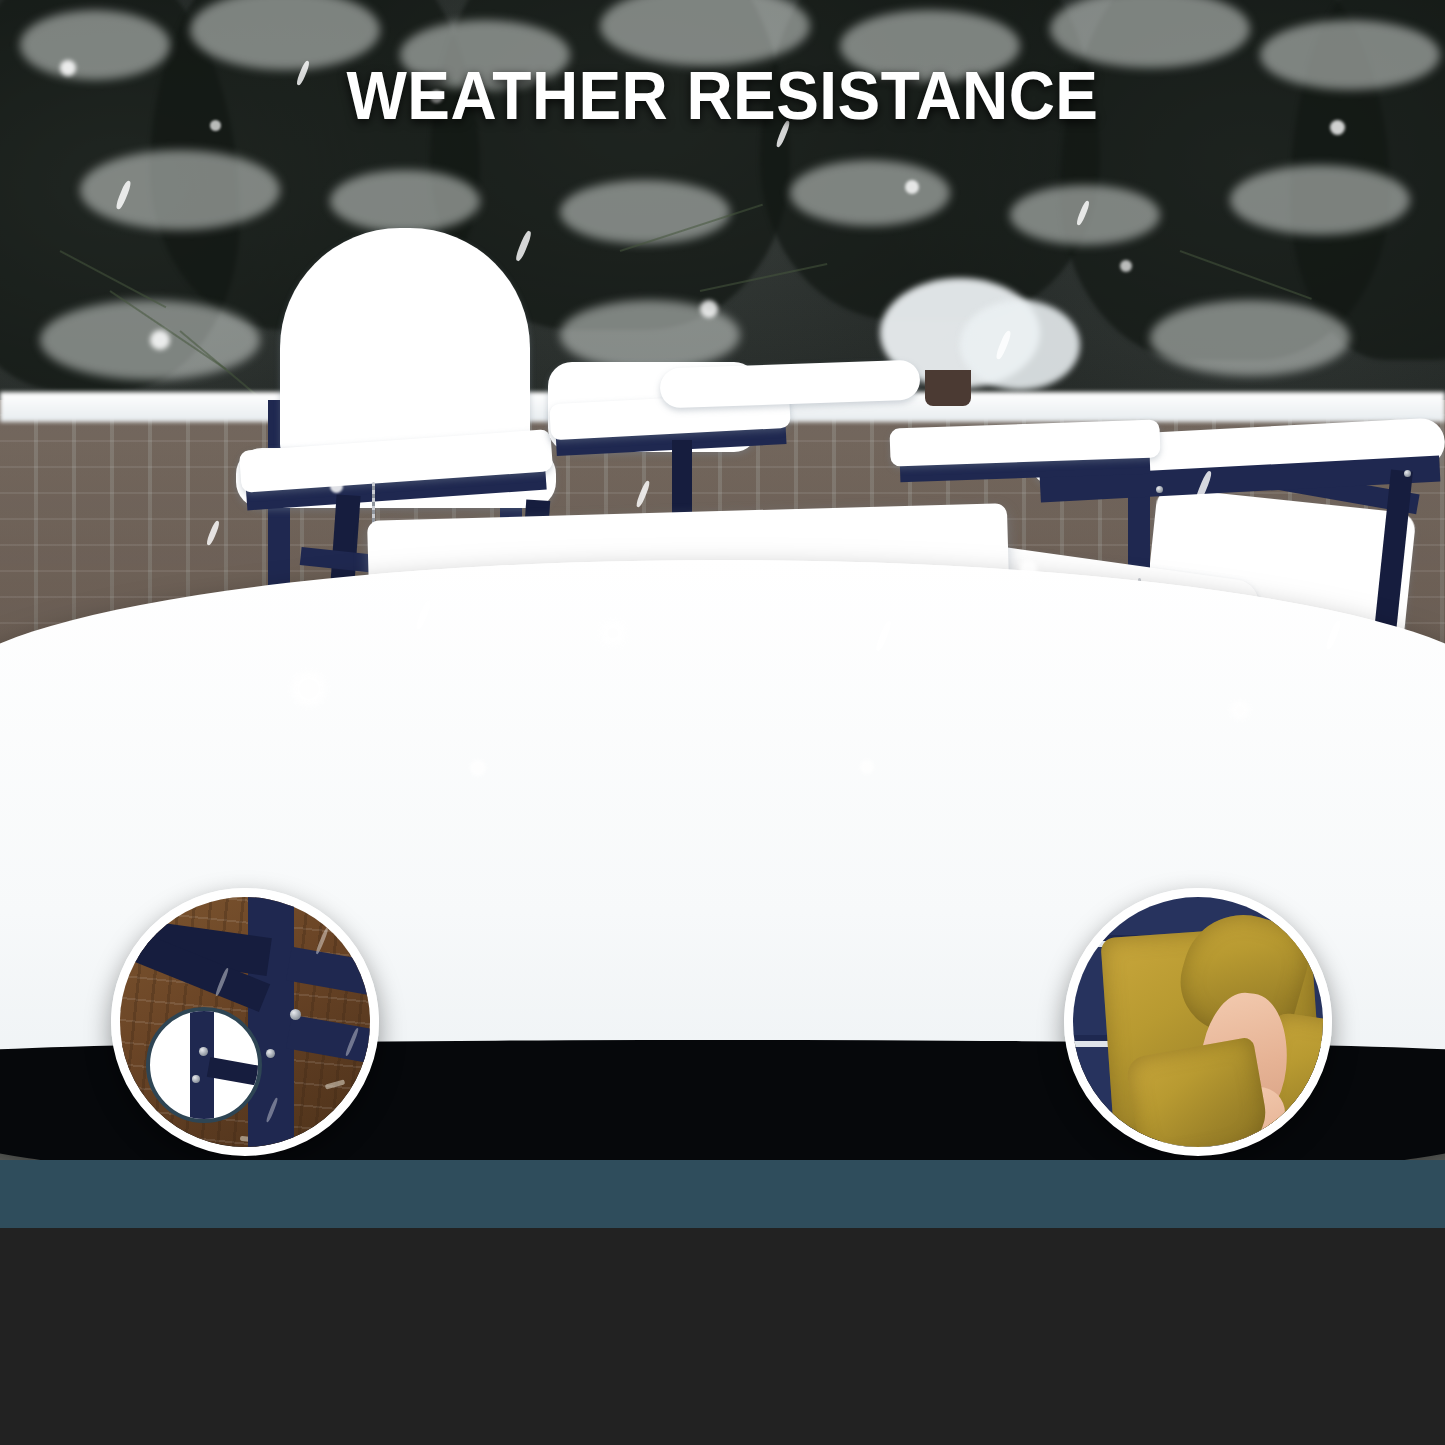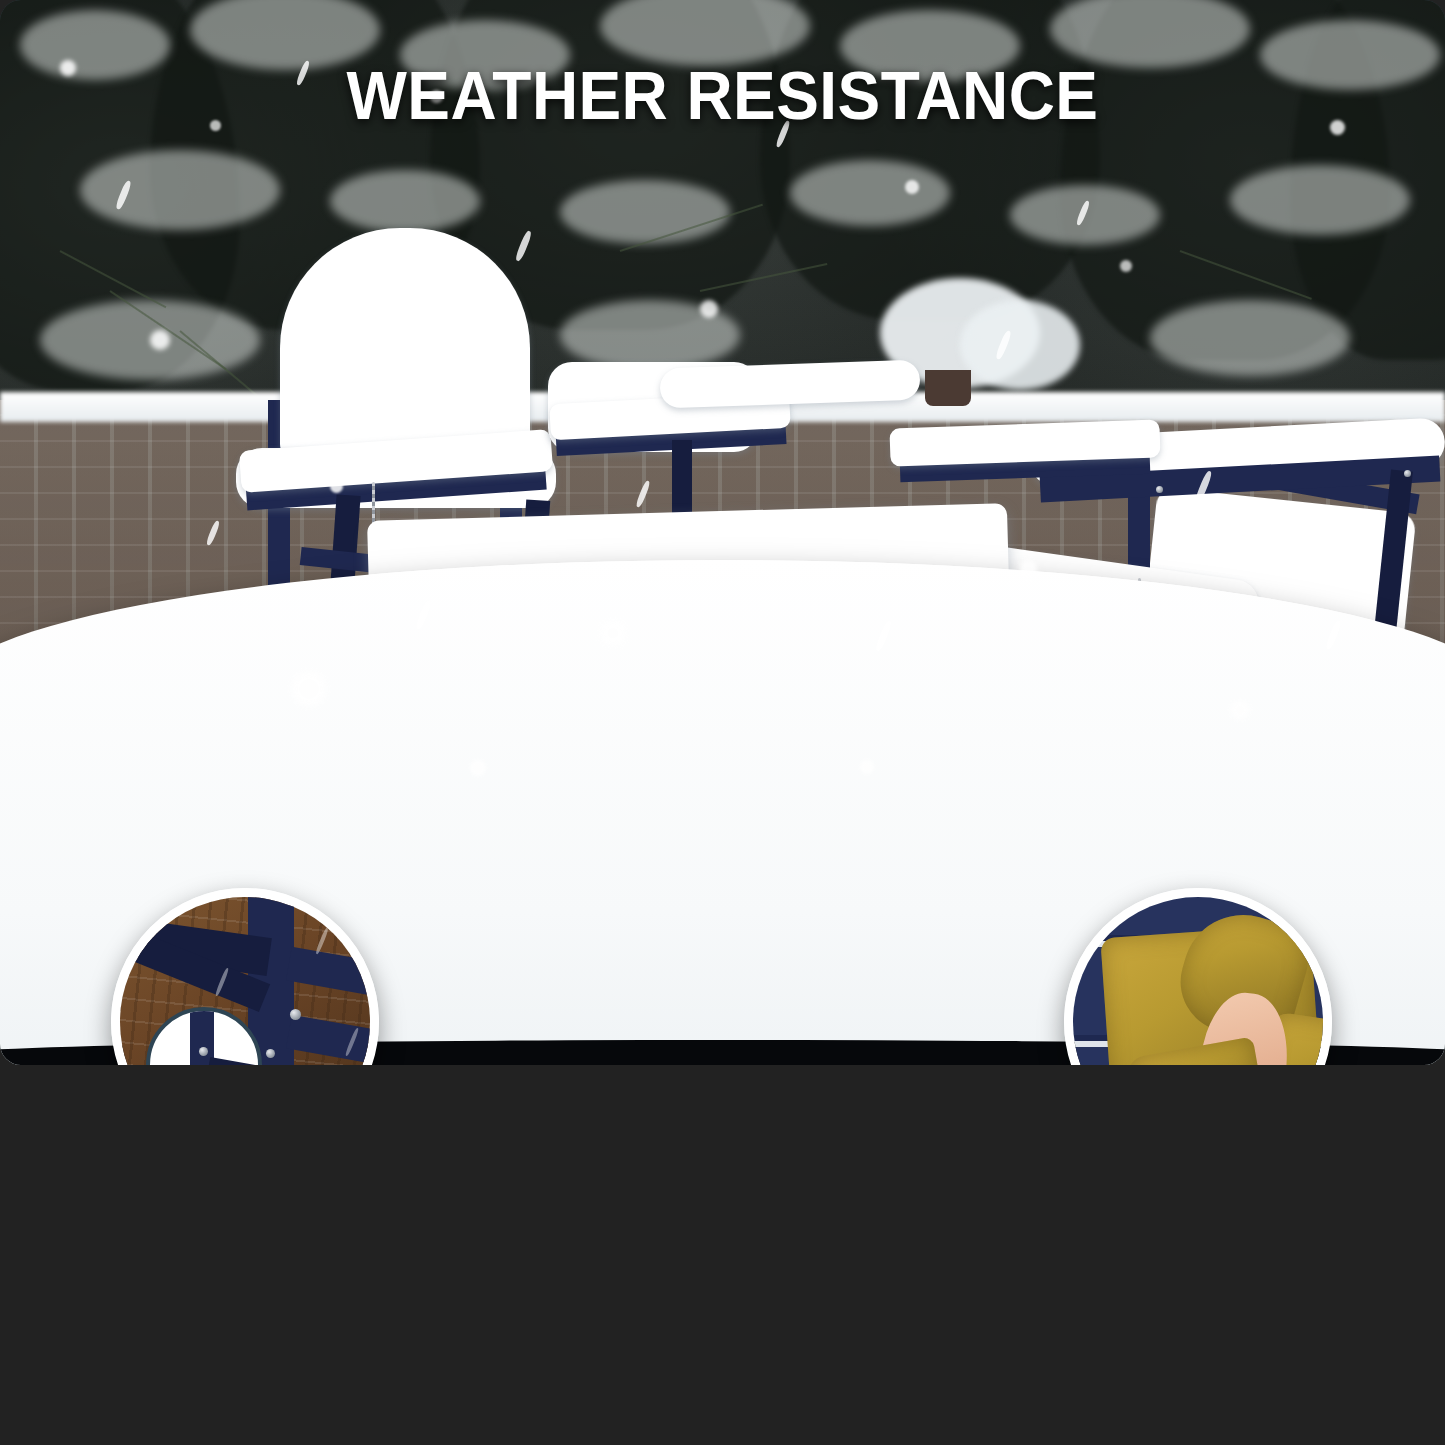--- a/index.html
+++ b/index.html
@@ -1,21 +1,20 @@
 <!DOCTYPE html>
 <html><head>
 <meta charset="utf-8">
 <style>
   * { margin:0; padding:0; box-sizing:border-box; }
   html,body { background:#222; }
   .stage {
-    position:relative; width:1445px; height:1065px; overflow:hidden;
+    position:relative; width:1445px; height:1228px; overflow:hidden;
     font-family:"Liberation Sans", sans-serif;
     background:#2f4d5c;
-    border-radius:21px;
   }
 
   
   .hero {
     position:absolute; left:0; top:0; width:1445px; height:1160px;
     overflow:hidden;
     background:
       radial-gradient(ellipse 500px 360px at 120px 180px, rgba(150,160,150,.30), transparent 70%),
       radial-gradient(ellipse 640px 420px at 640px 120px, rgba(150,158,150,.26), transparent 72%),
       radial-gradient(ellipse 520px 380px at 1250px 160px, rgba(140,150,145,.24), transparent 72%),

